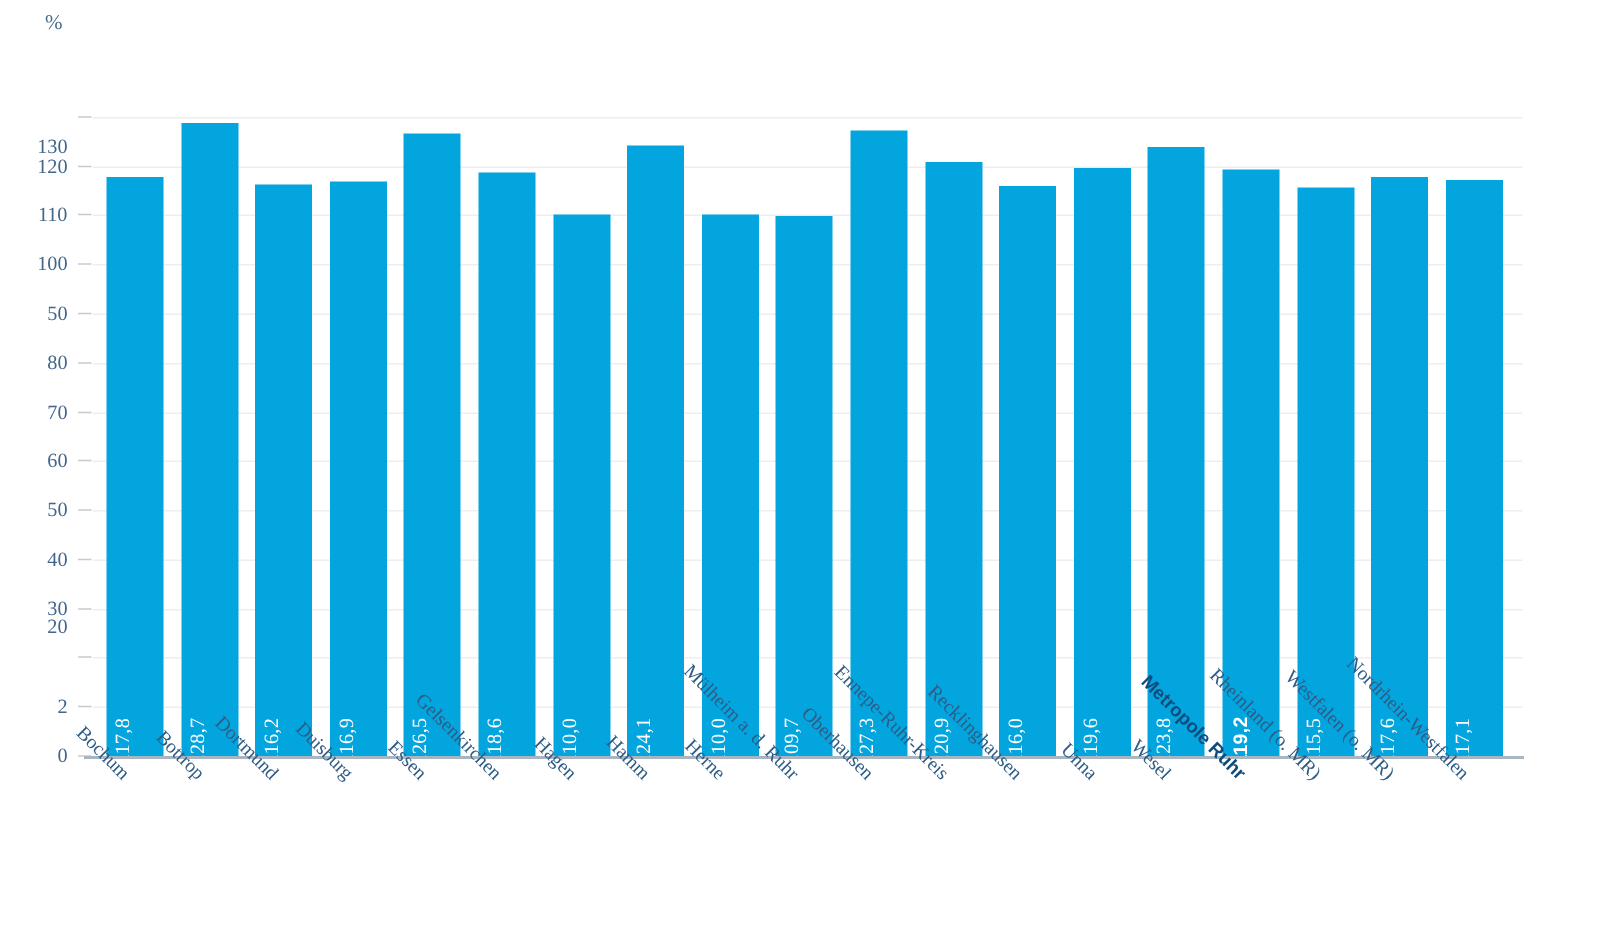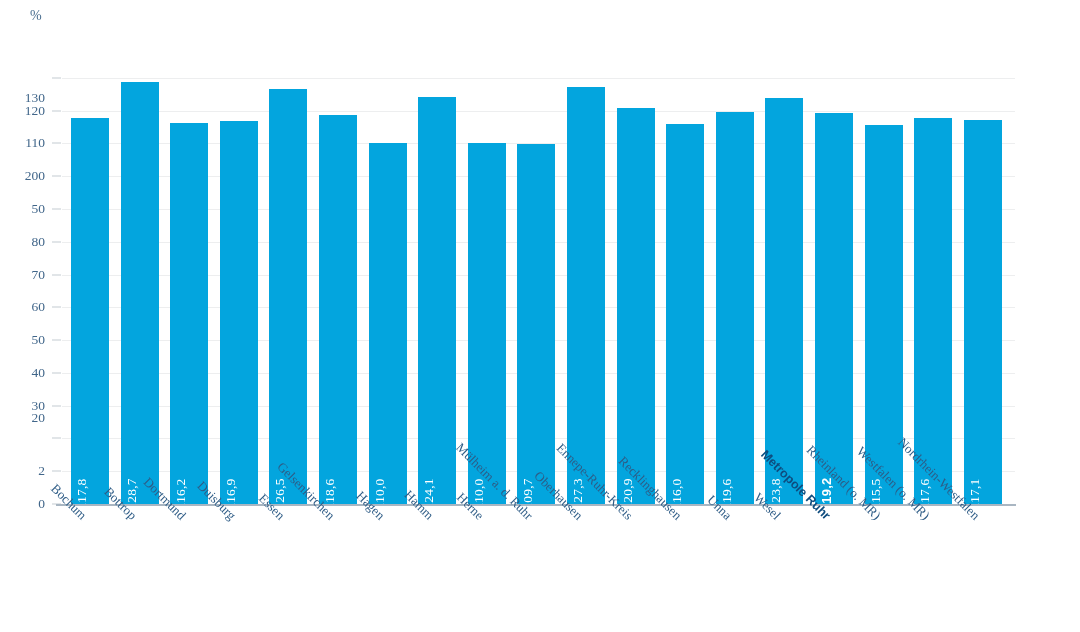--- a/index.html
+++ b/index.html
@@ -177,21 +177,21 @@
       <div class="y-tick" style="top: 272.09px;">50</div>
       <div class="y-tick-mark" style="top: 272.09px;"></div>
       <div class="y-tick" style="top: 239.308px;">60</div>
       <div class="y-tick-mark" style="top: 239.308px;"></div>
       <div class="y-tick" style="top: 206.526px; text-align: right;">70</div>
       <div class="y-tick-mark" style="top: 206.526px;"></div>
       <div class="y-tick" style="top: 173.744px;">80</div>
       <div class="y-tick-mark" style="top: 173.744px;"></div>
       <div class="y-tick" style="top: 140.962px;">50</div>
       <div class="y-tick-mark" style="top: 140.962px;"></div>
-      <div class="y-tick" style="top: 108.18px;">200</div>
+      <div class="y-tick" style="top: 108.18px;">100</div>
       <div class="y-tick-mark" style="top: 108.18px;"></div>
       <div class="y-tick" style="top: 75.3985px; text-align: right;">110</div>
       <div class="y-tick-mark" style="top: 75.3985px;"></div>
       <div class="y-tick" style="top: 42.6165px;">120</div>
       <div class="y-tick-mark" style="top: 42.6165px;"></div>
       <div class="y-tick" style="top: 9.83459px; margin-top: 20px;">130</div>
       <div class="y-tick-mark" style="top: 9.83459px;"></div>
     </div>
 
   <div class="plot-area">

